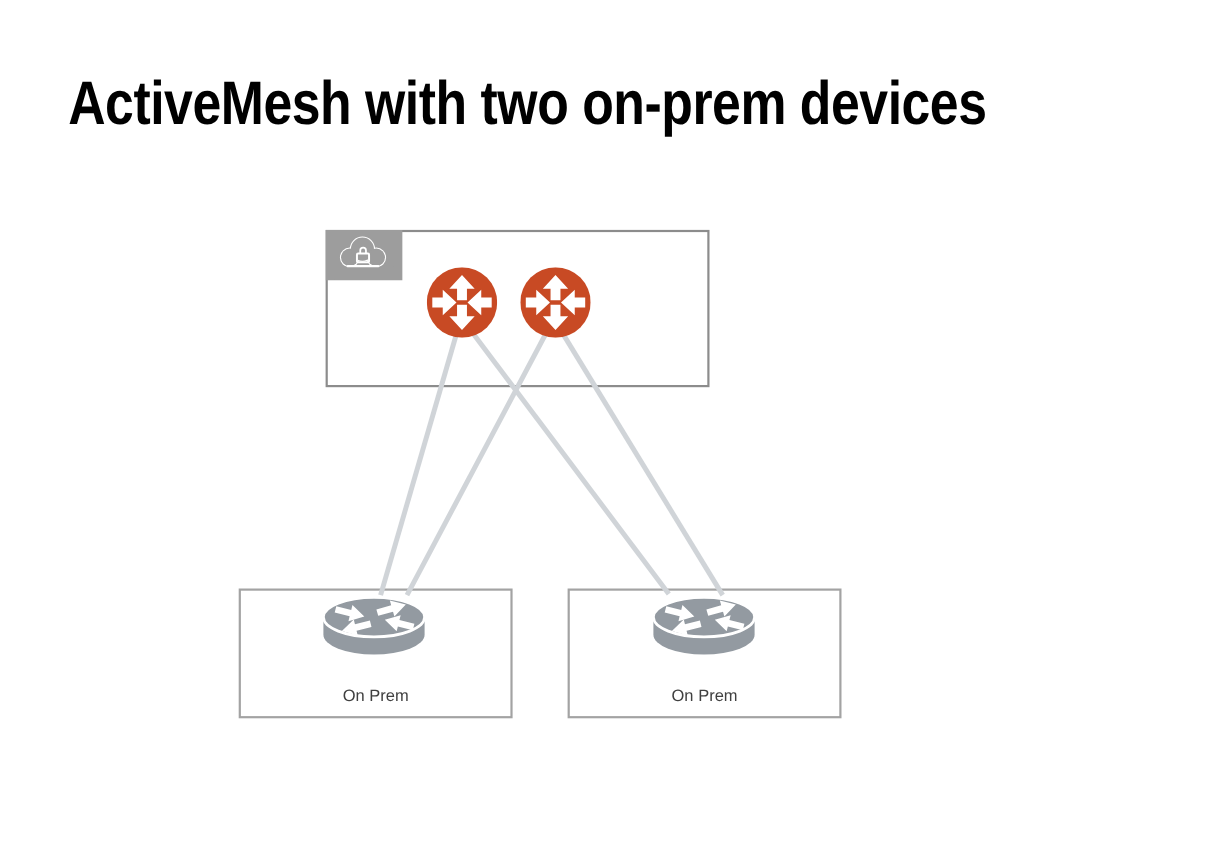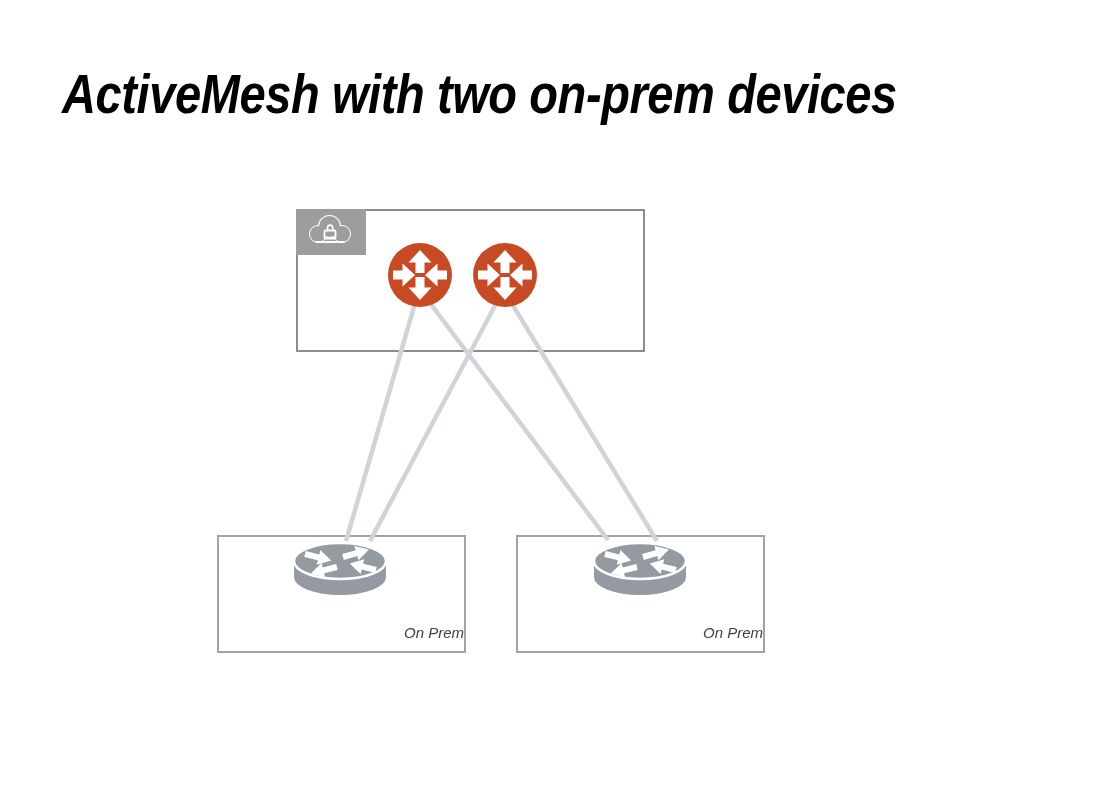--- a/index.html
+++ b/index.html
@@ -2,21 +2,20 @@
 <html style="--title-text: #000000; --mesh-router-orange: #c84a24; --device-gray: #939aa1; --badge-gray: #9d9d9d; --cloud-box-border: #8c8c8c; --on-prem-box-border: #a3a3a3; --link-line: #d0d4d8; --label-text: #404040;"><head>
 <meta charset="utf-8">
 <style>
   html,body{margin:0;padding:0;background:#ffffff;}
   .slide{
     position:relative;
     width:1104px;height:788px;
     background:#ffffff;
     overflow:hidden;
     font-family:"Liberation Sans", sans-serif;
-    font-style:italic;
   }
   .title{
     position:absolute;
     left:62px;top:66px;
     margin:0;
     font-size:56px;
     font-weight:700;
     letter-spacing:-0.5px;
     color:var(--title-text,#000);
     white-space:nowrap;
@@ -36,21 +35,21 @@
   }
   .onprem-box{
     top:535px;width:249px;height:118px;
     border:2px solid var(--on-prem-box-border,#a3a3a3);
   }
   .onprem-box.left{left:217px;}
   .onprem-box.right{left:516px;}
   .onprem-label{
     position:absolute;
     left:0;right:0;bottom:10px;
-    text-align:right;
+    text-align:center;
     font-size:15px;
     color:var(--label-text,#404040);
   }
   .links{
     position:absolute;left:0;top:0;
     z-index:2;
     pointer-events:none;
   }
   .link{
     stroke:var(--link-line,#d0d4d8);

